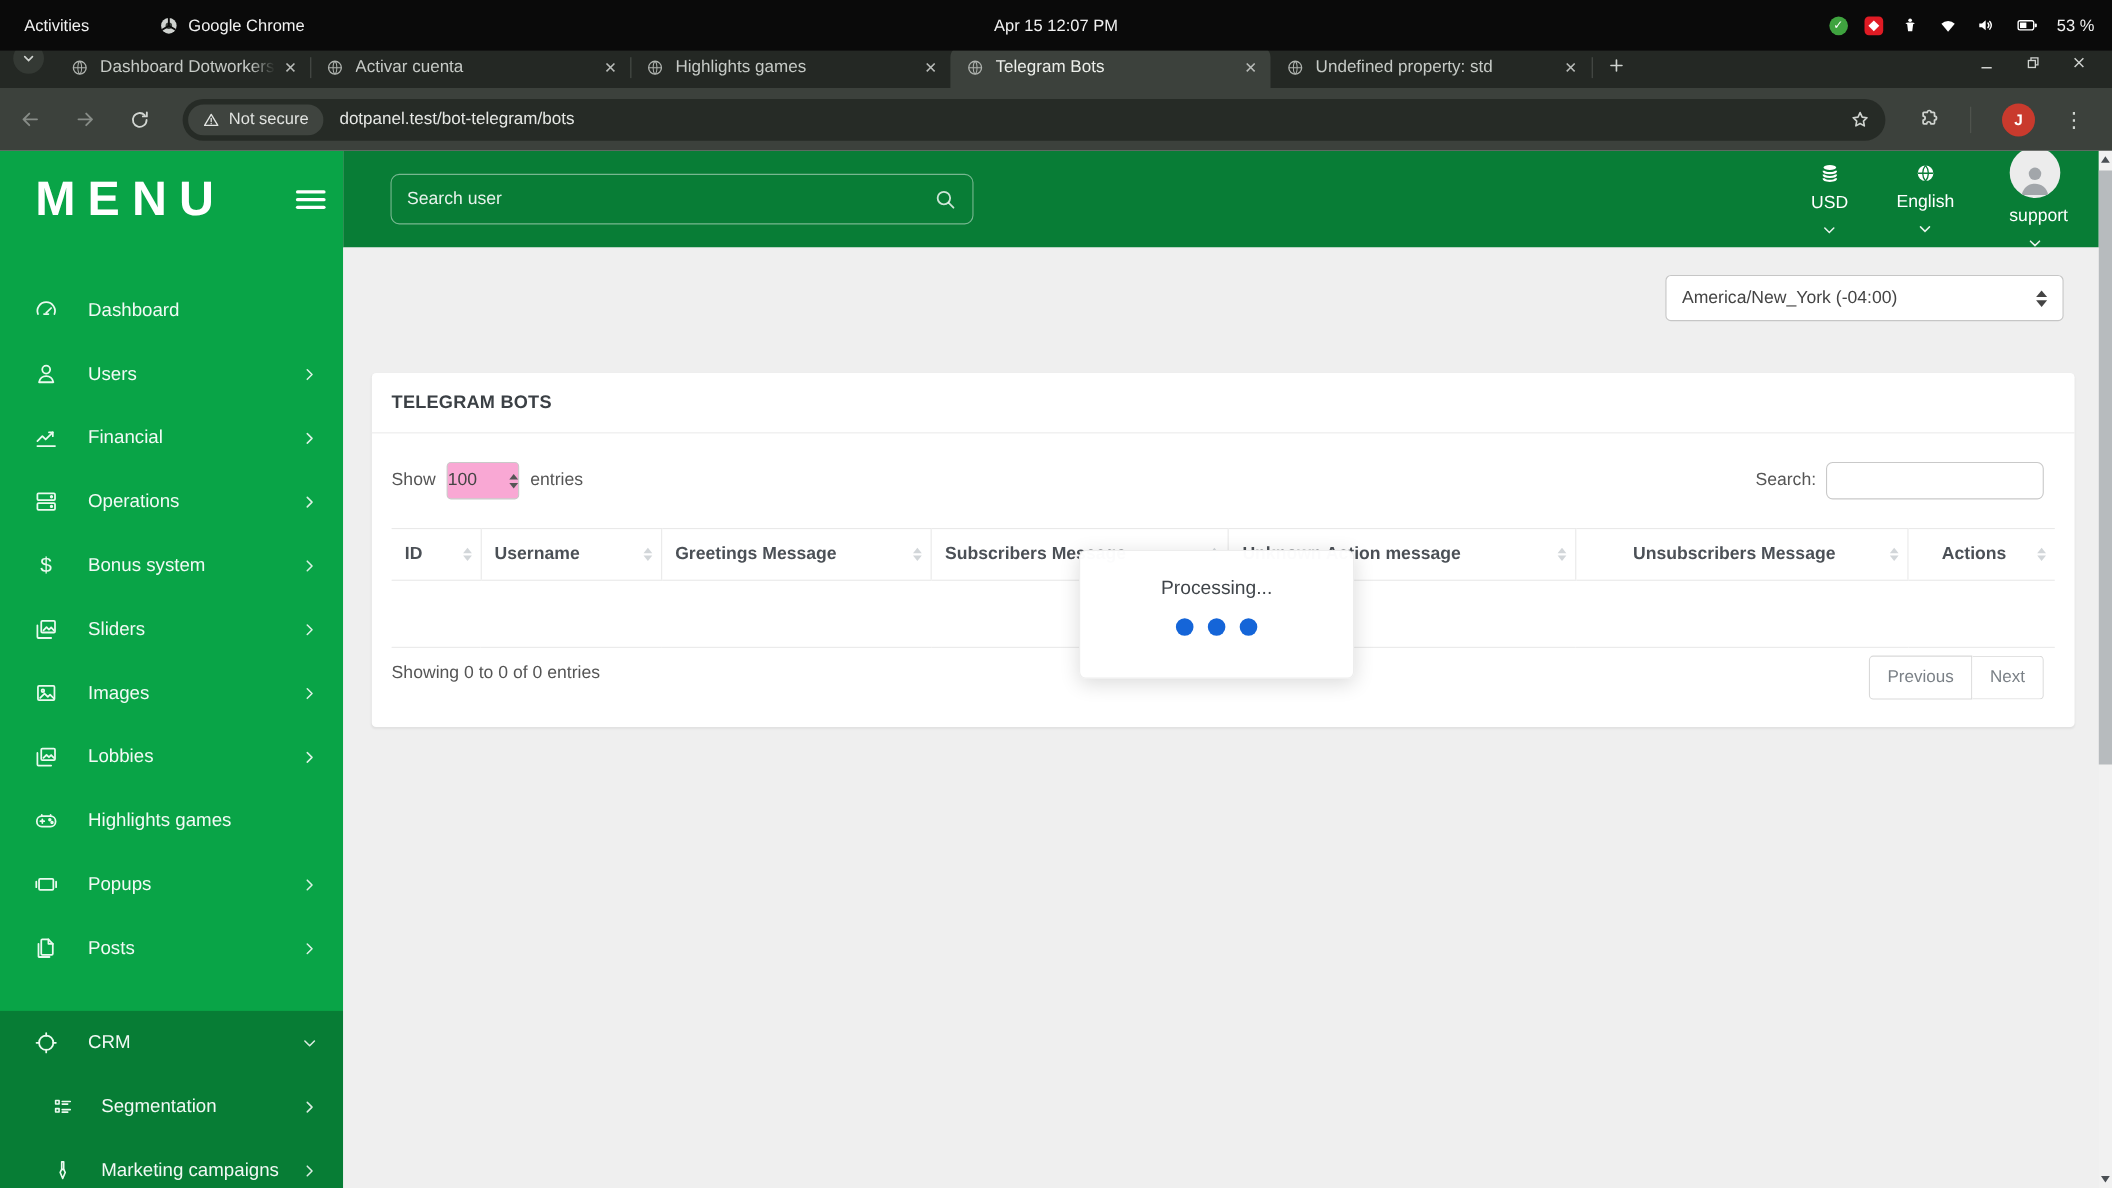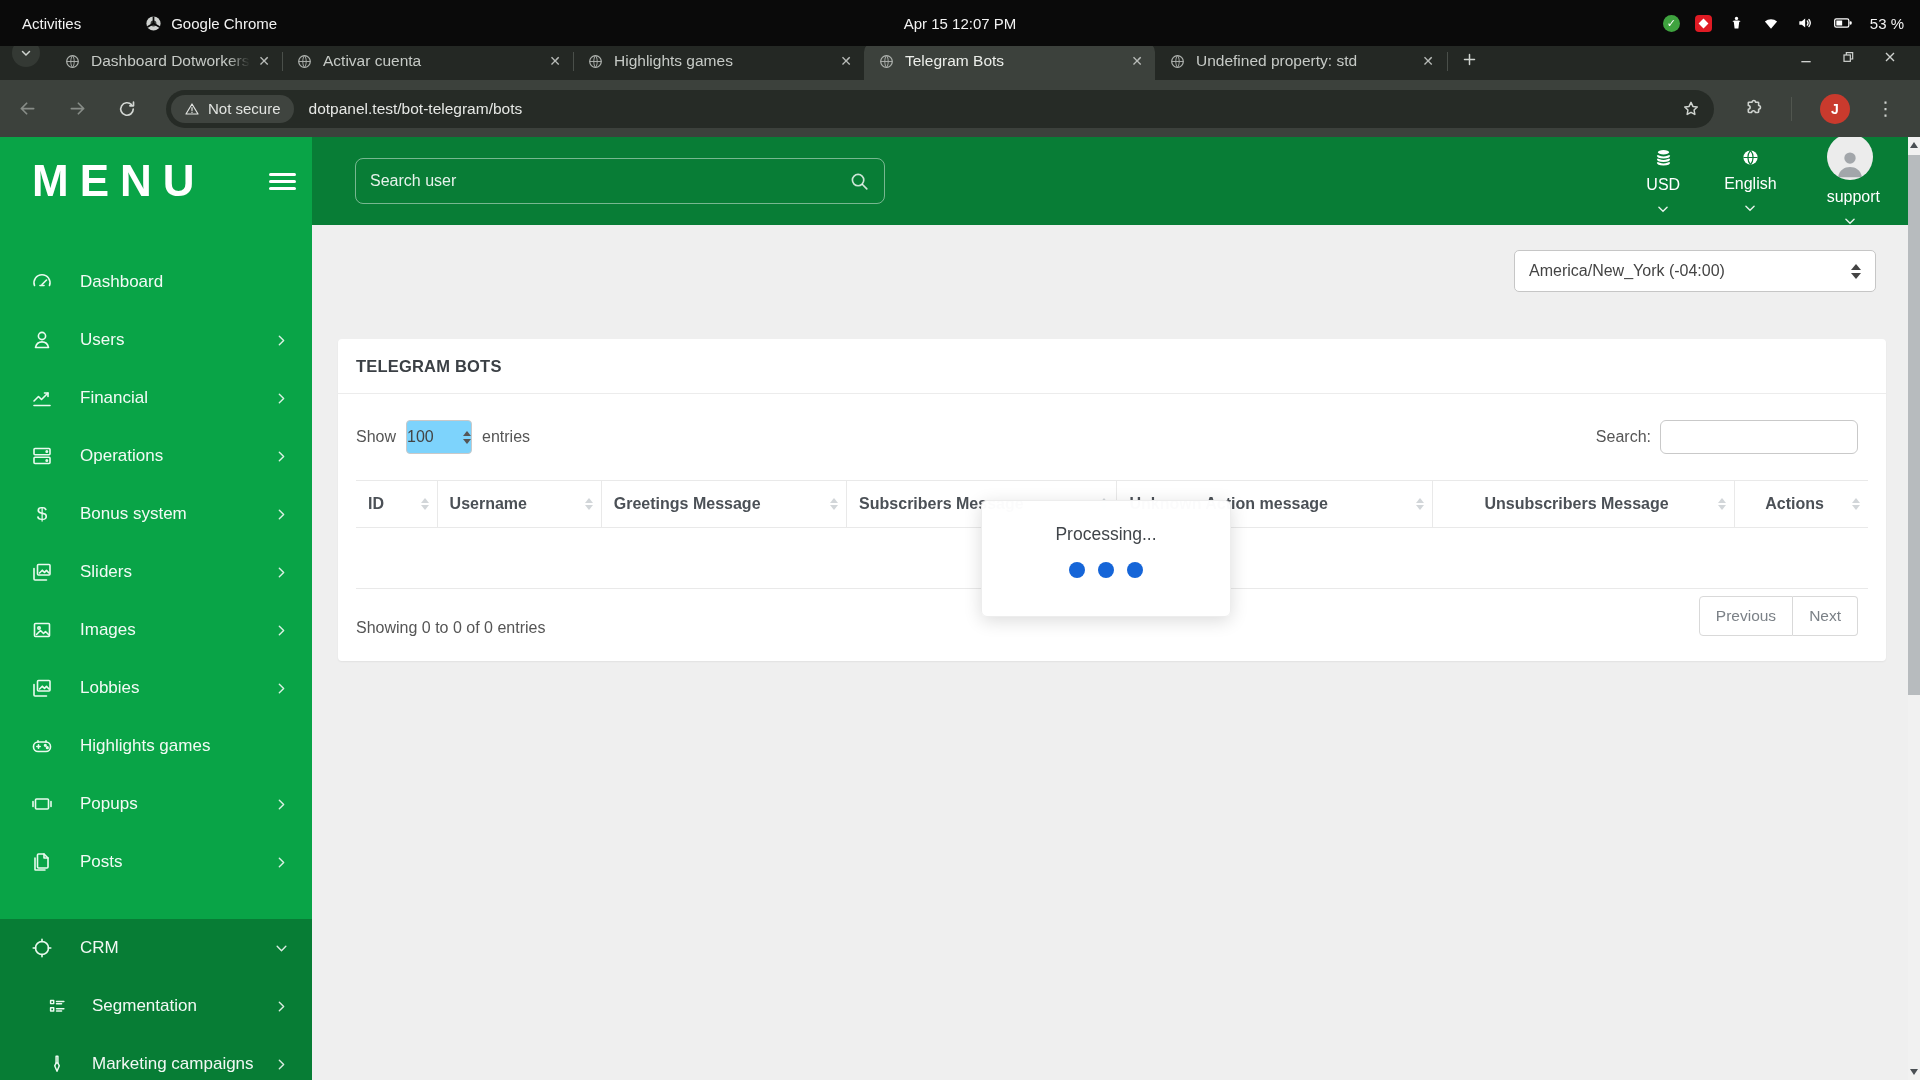--- a/index.html
+++ b/index.html
@@ -101,21 +101,21 @@
   .spin .up { border-bottom:6px solid #444; }
   .spin .dn { border-top:6px solid #444; }
 
   .card { position:absolute; left:26px; top:114px; width:1548px; height:322px; background:#fff;
           border-radius:4px; box-shadow:0 1px 2px rgba(0,0,0,.06); }
   .card-title { height:55px; line-height:55px; padding-left:18px; font-weight:700; font-size:16.5px;
                 color:#3b4045; border-bottom:1px solid #ececec; letter-spacing:.2px; }
   .length { position:absolute; left:18px; top:81px; display:flex; align-items:center; gap:10px;
             color:#555; font-size:16px; }
   .length-select { width:66px; height:34px; border:1px solid #c9c9c9; border-radius:4px; display:flex;
-                   align-items:center; justify-content:center; gap:9px; color:#444; background:#7dd3fc; }
+                   align-items:center; justify-content:center; gap:9px; color:#444; background:#f9a8d4; }
   .length-select .spin i { border-left-width:4px; border-right-width:4px; }
   .length-select .spin .up { border-bottom-width:5px; border-bottom-color:#555; }
   .length-select .spin .dn { border-top-width:5px; border-top-color:#555; }
   .filter { position:absolute; right:28px; top:81px; display:flex; align-items:center; gap:9px;
             color:#555; font-size:16px; }
   .filter input { width:198px; height:34px; border:1px solid #c9c9c9; border-radius:6px; outline:none;
                   font-family:inherit; font-size:15px; padding:0 8px; }
 
   table.bots { position:absolute; top:141px; left:18px; width:1512px; border-collapse:collapse; table-layout:fixed; }
   table.bots th { height:47px; border-top:1px solid #e9e9e9; border-bottom:1px solid #e9e9e9;
@@ -127,21 +127,21 @@
   table.bots th:nth-child(3){width:245px} table.bots th:nth-child(4){width:270px}
   table.bots th:nth-child(5){width:315px} table.bots th:nth-child(6){width:302px}
   table.bots th:nth-child(7){width:133px}
   .sort { position:absolute; right:8px; top:50%; transform:translateY(-50%); display:flex;
           flex-direction:column; gap:2px; }
   .sort i { width:0; height:0; border-left:4.5px solid transparent; border-right:4.5px solid transparent; }
   .sort .up { border-bottom:5px solid #d2d6d9; }
   .sort .dn { border-top:5px solid #d2d6d9; }
   table.bots td { height:61px; border-bottom:1px solid #e9e9e9; }
 
-  .table-info { position:absolute; left:18px; top:280px; font-size:16px; color:#555; }
+  .table-info { position:absolute; left:18px; top:264px; font-size:16px; color:#555; }
   .paging { position:absolute; right:28px; top:257px; display:flex; }
   .page-btn { padding:10px 16px; border:1px solid #d9d9d9; background:#fff; color:#7b8187; font-size:15.5px; }
   .page-btn.prev { border-radius:4px 0 0 4px; }
   .page-btn.next { border-radius:0 4px 4px 0; border-left:none; }
 
   .processing-box { position:absolute; left:669px; top:275px; width:250px; height:117px;
                     background:rgba(255,255,255,.98); border:1px solid #ededed; border-radius:6px;
                     box-shadow:0 4px 18px rgba(0,0,0,.14); text-align:center; z-index:5; }
   .processing-box .txt { margin-top:23px; font-size:17.5px; color:#40454a; }
   .pdots { margin-top:17px; display:flex; justify-content:center; gap:13px; }

